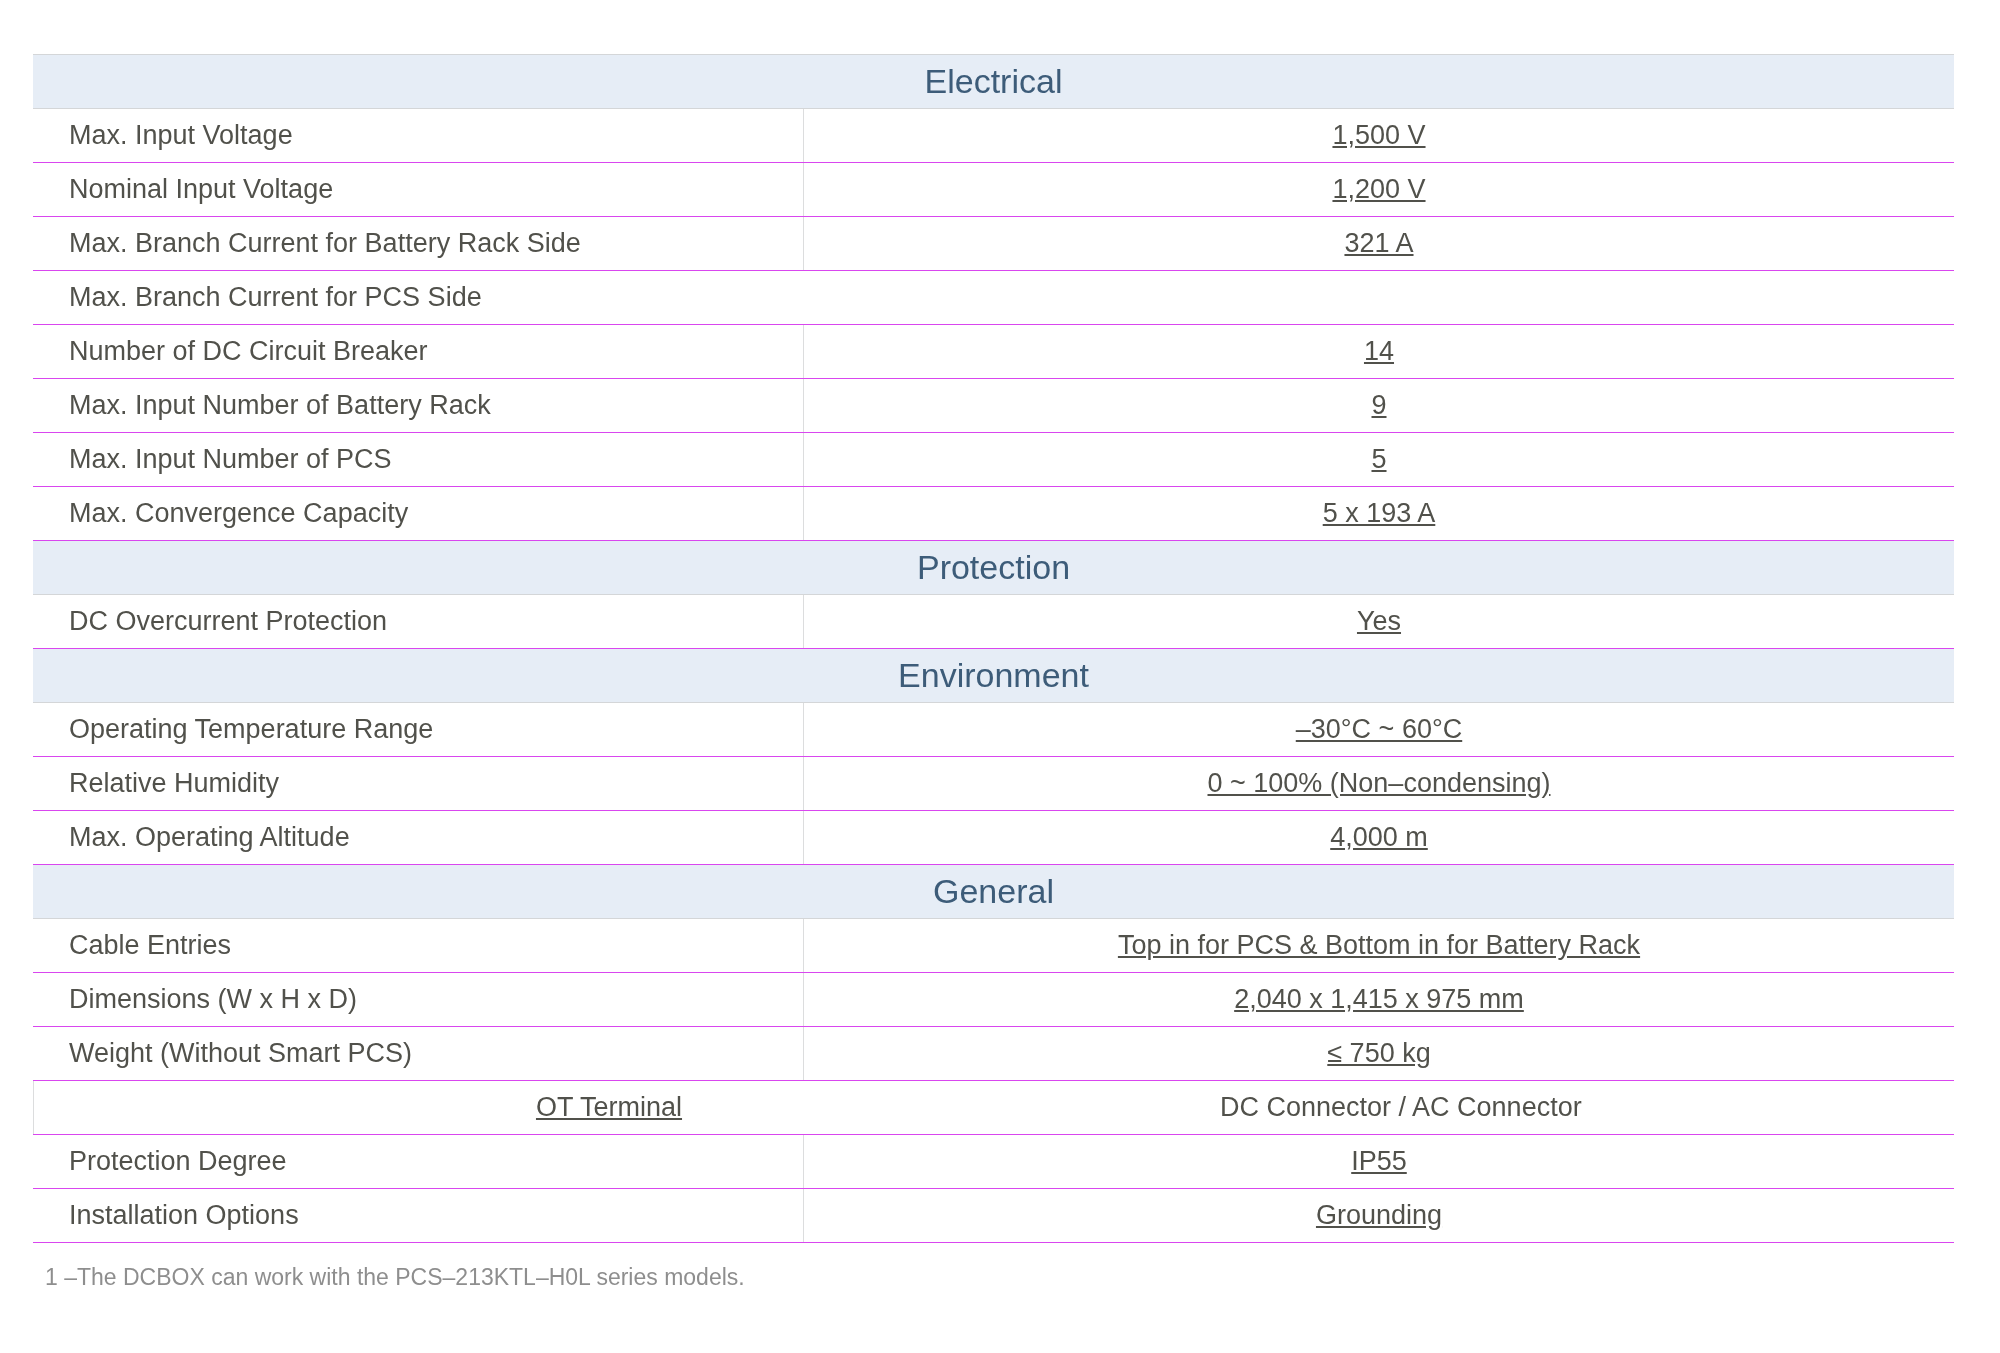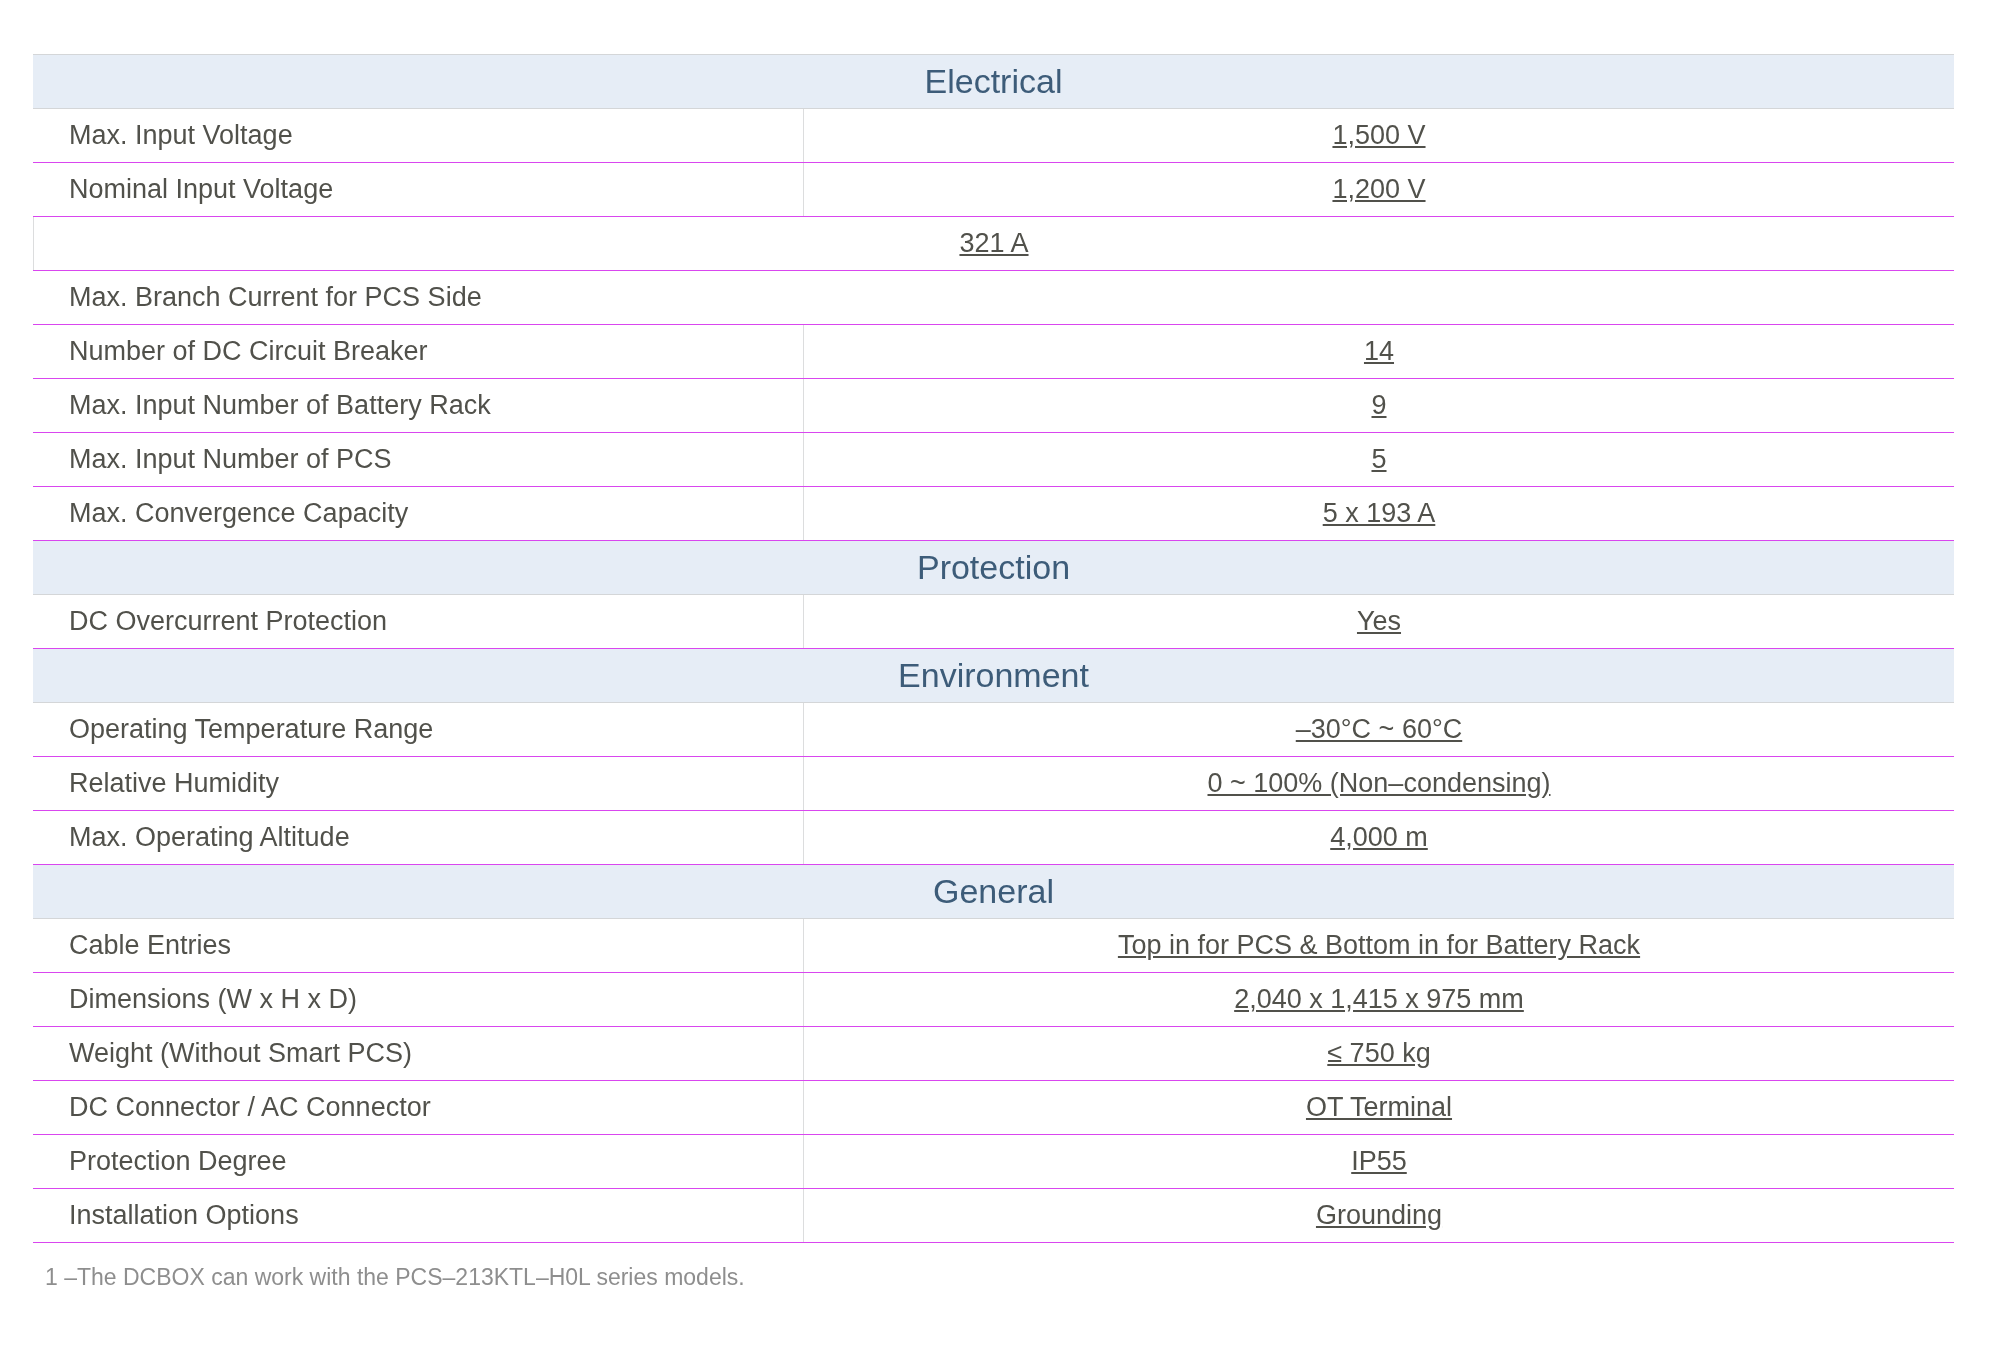--- a/index.html
+++ b/index.html
@@ -71,20 +71,21 @@
 
   <div class="spec-row">
     <div class="cell label">Max. Input Voltage</div>
     <div class="cell value">1,500 V</div>
   </div>
   <div class="spec-row">
     <div class="cell label">Nominal Input Voltage</div>
     <div class="cell value">1,200 V</div>
   </div>
   <div class="spec-row">
+    <div class="cell label">Max. Branch Current for Battery Rack Side</div>
     <div class="cell value">321 A</div>
   </div>
   <div class="spec-row">
     <div class="cell label">Max. Branch Current for PCS Side</div>
   </div>
   <div class="spec-row">
     <div class="cell label">Number of DC Circuit Breaker</div>
     <div class="cell value">14</div>
   </div>
   <div class="spec-row">
@@ -130,22 +131,22 @@
   </div>
   <div class="spec-row">
     <div class="cell label">Dimensions (W x H x D)</div>
     <div class="cell value">2,040 x 1,415 x 975 mm</div>
   </div>
   <div class="spec-row">
     <div class="cell label">Weight (Without Smart PCS)</div>
     <div class="cell value">≤ 750 kg</div>
   </div>
   <div class="spec-row">
+    <div class="cell value">OT Terminal</div>
     <div class="cell label">DC Connector / AC Connector</div>
-    <div class="cell value">OT Terminal</div>
   </div>
   <div class="spec-row">
     <div class="cell label">Protection Degree</div>
     <div class="cell value">IP55</div>
   </div>
   <div class="spec-row">
     <div class="cell label">Installation Options</div>
     <div class="cell value">Grounding</div>
   </div>
 

